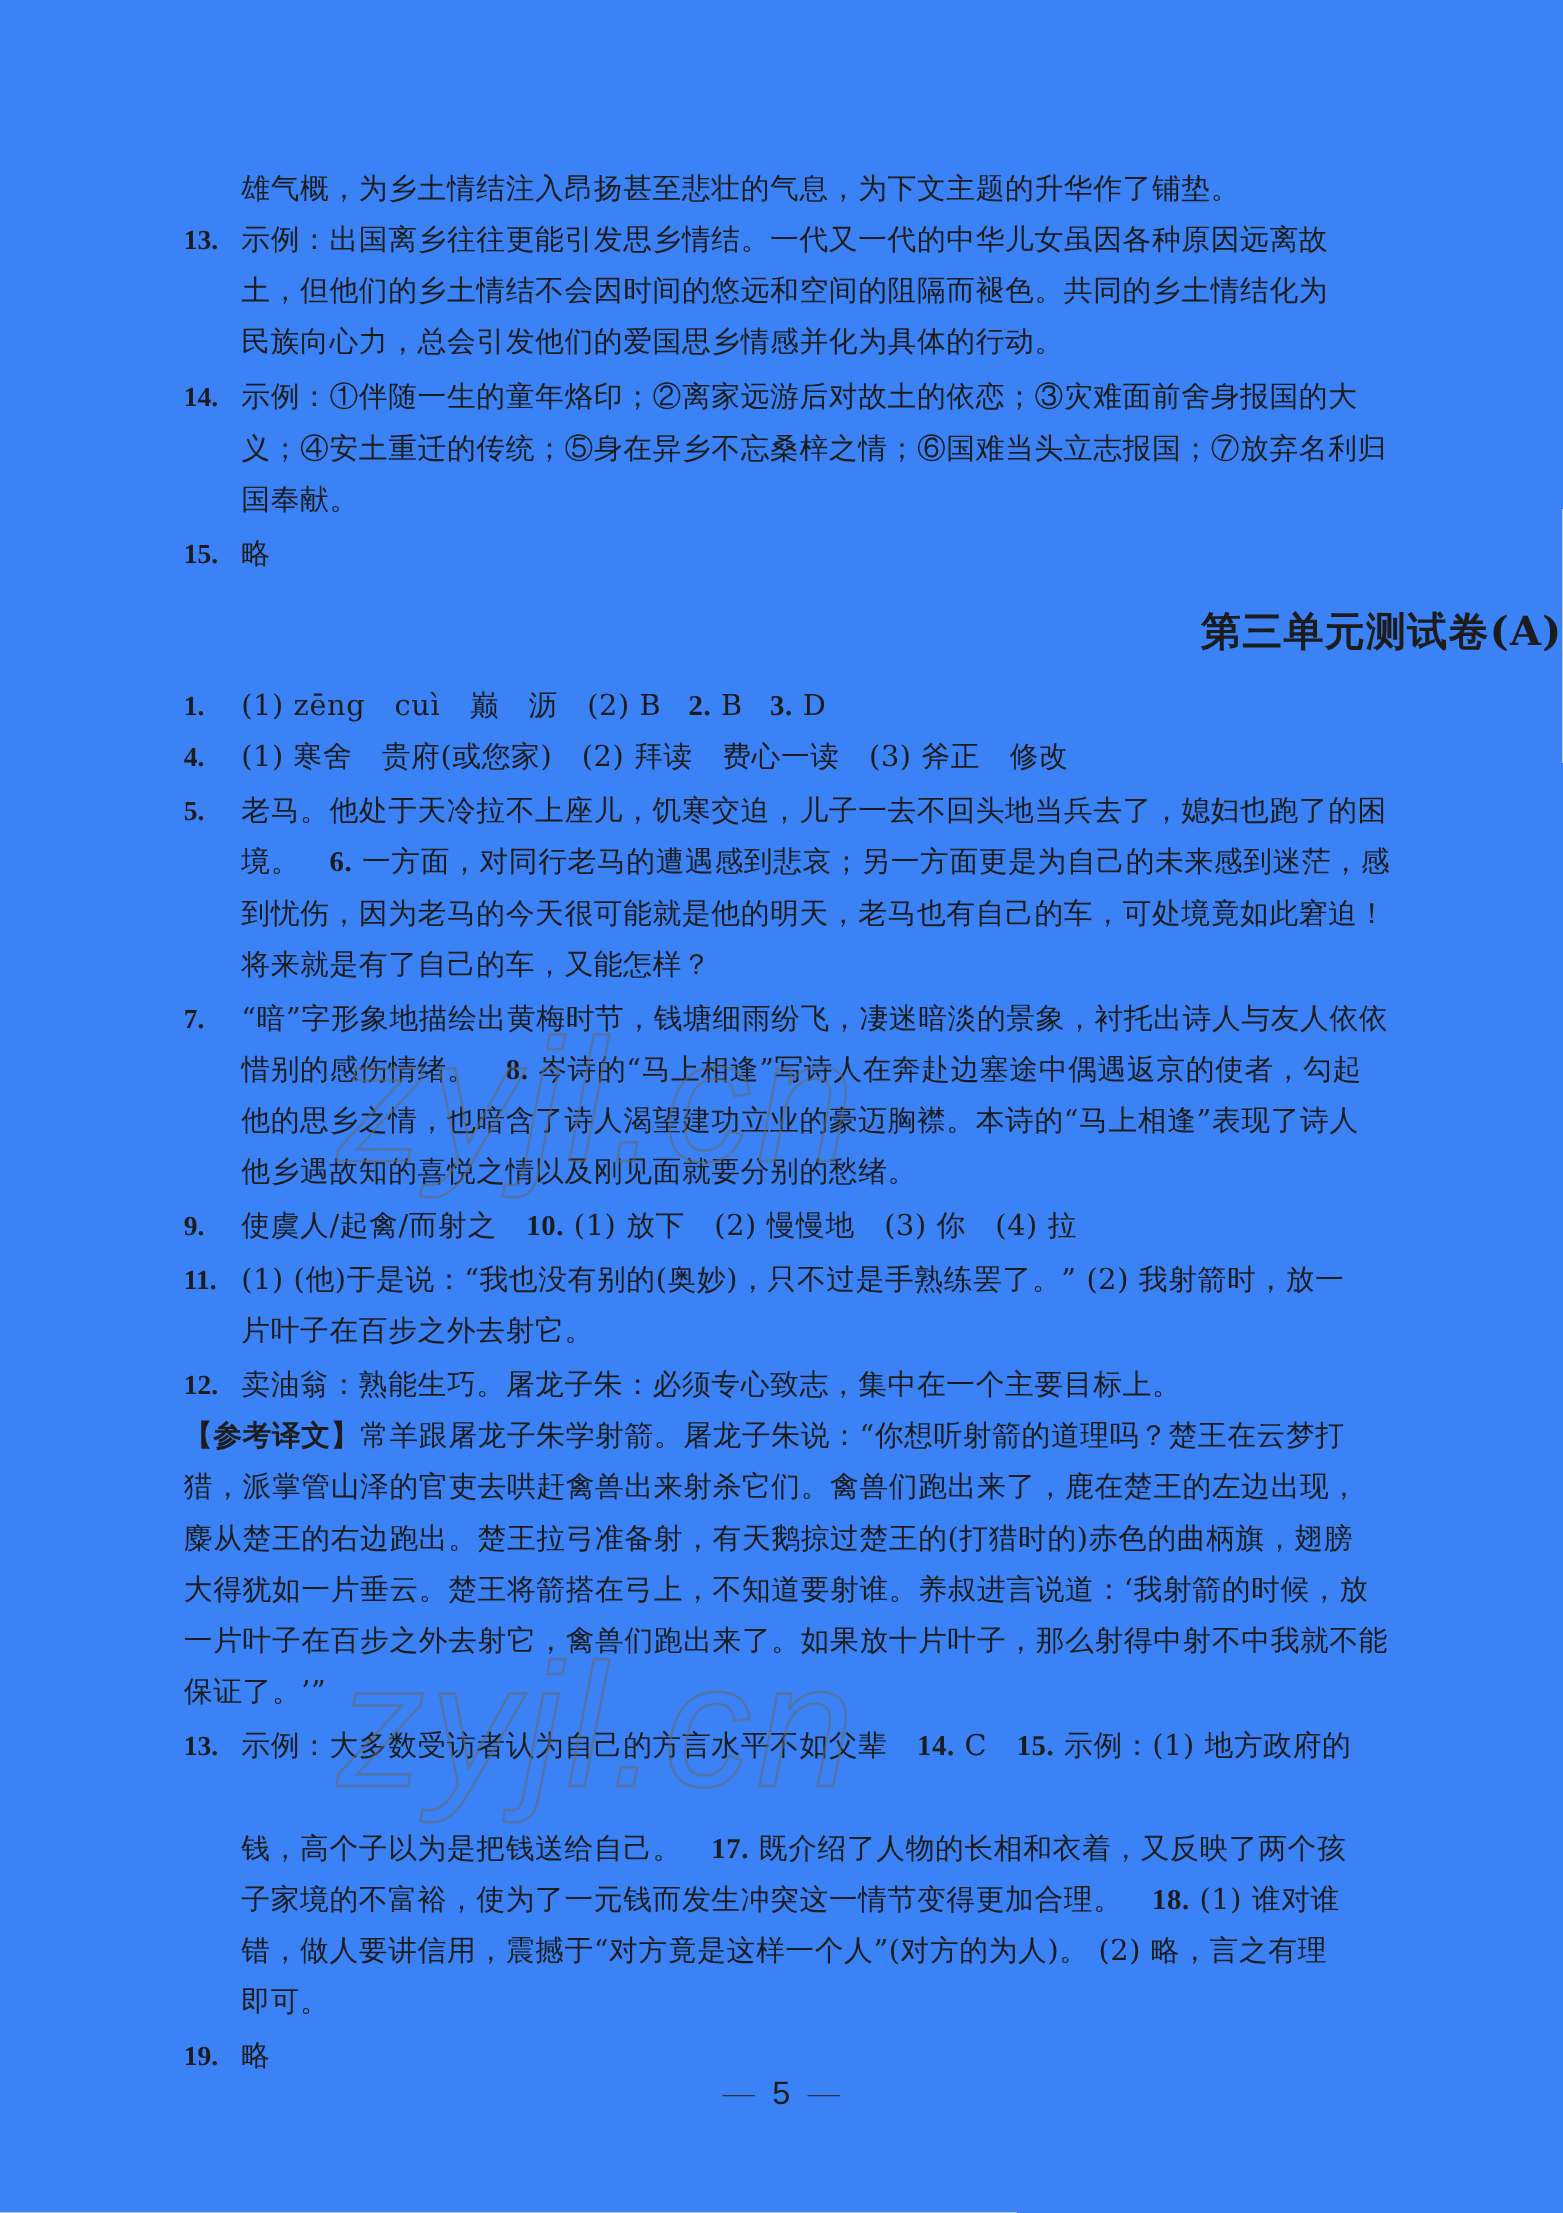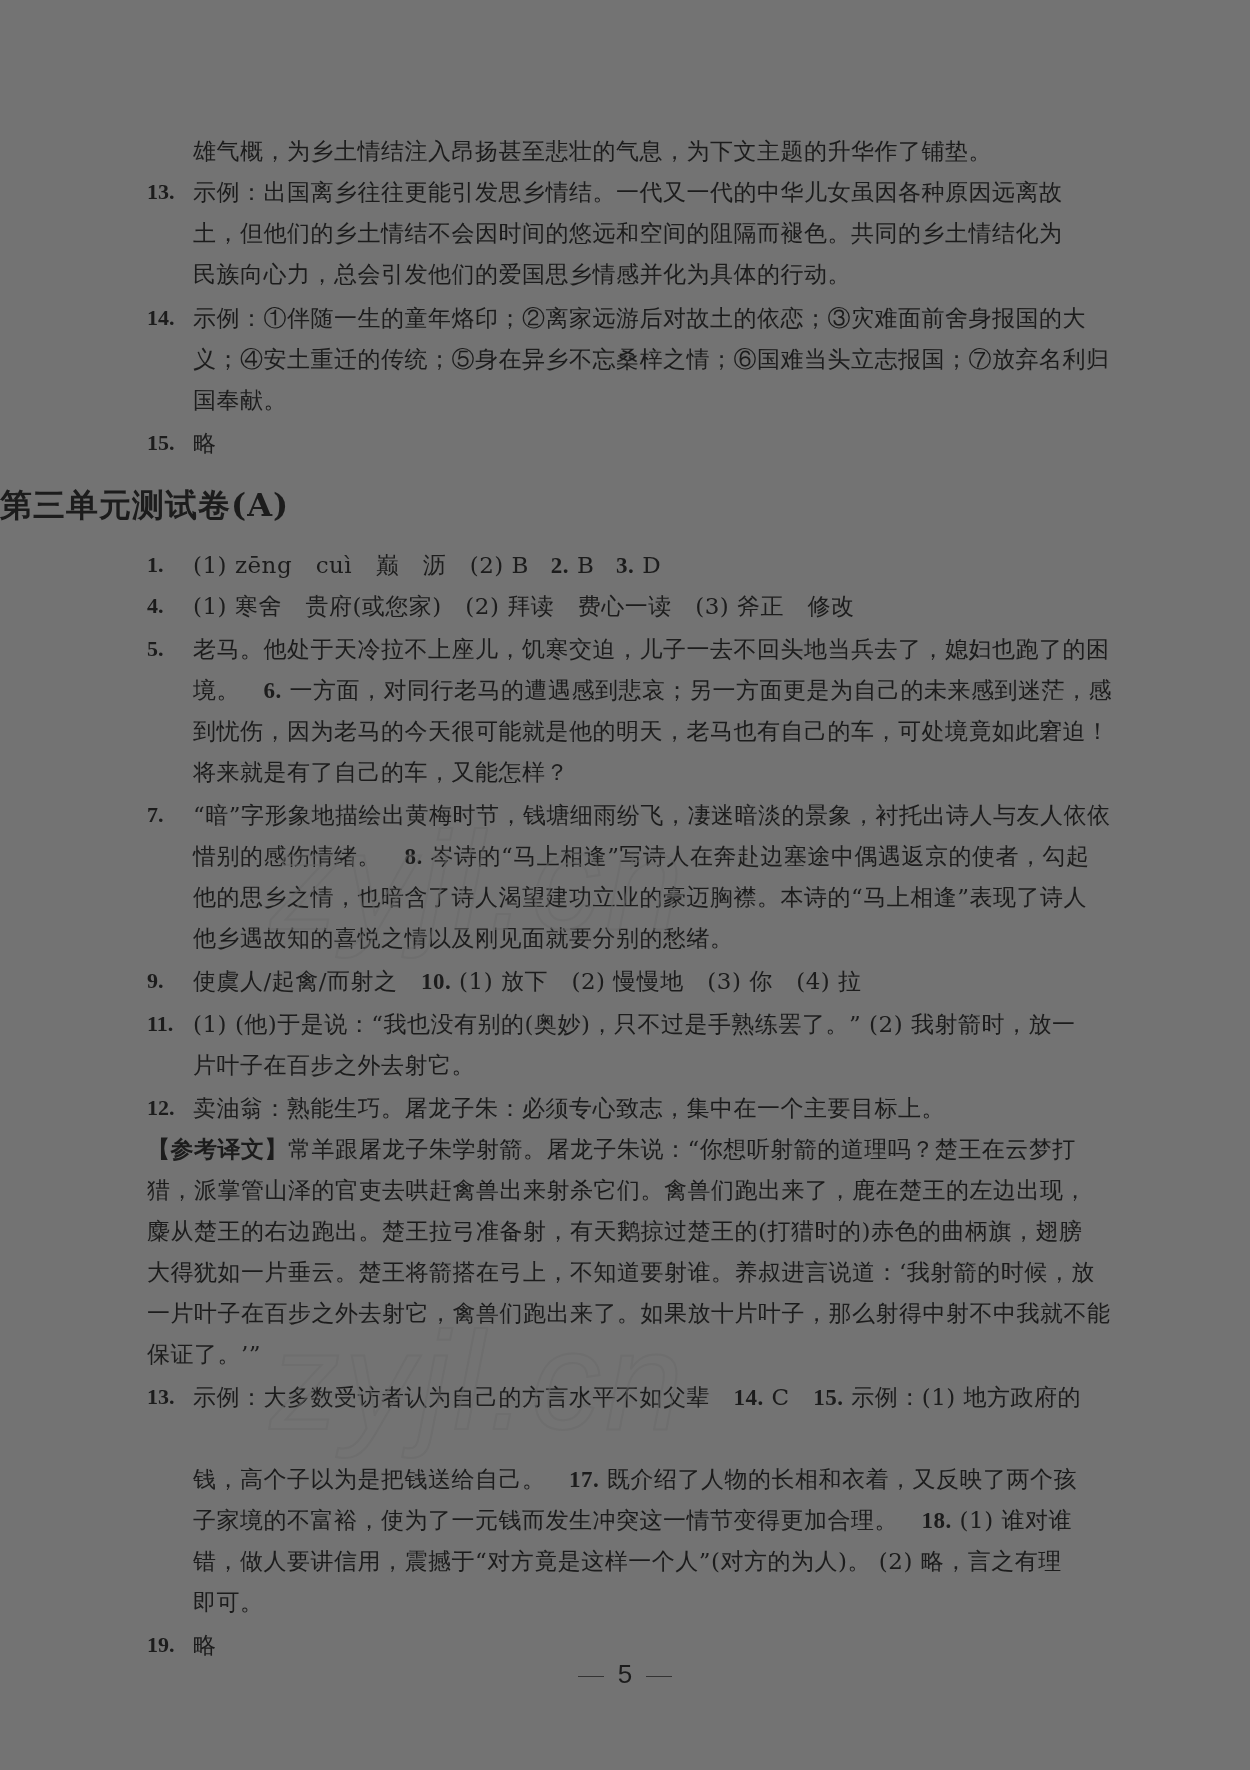--- a/index.html
+++ b/index.html
@@ -1,24 +1,24 @@
 <!DOCTYPE html>
 <html><head>
 <meta charset="utf-8">
 <style>
   html, body { margin: 0; padding: 0; background: #fdfdfd; }
   body { width: 1250px; height: 1770px; position: relative; overflow: hidden;
          font-family: "DejaVu Serif", "Liberation Serif", serif; color: #1c1c1c; }
-  .page { position: absolute; left: 0; top: 0; width: 1250px; height: 1770px; background: #737373; }
+  .page { position: absolute; left: 0; top: 0; width: 1250px; height: 1770px; background: #3b82f6; }
   .line { position: absolute; left: 193px; font-size: 23px; line-height: 30px; white-space: nowrap;
           letter-spacing: 0.5px; }
   .num { position: absolute; left: 147px; font-size: 22px; line-height: 30px; font-weight: bold;
          font-family: "Liberation Serif", "DejaVu Serif", serif; }
   .inum { font-weight: bold; font-family: "Liberation Serif", "DejaVu Serif", serif; }
-  .title { position: absolute; left: 0; width: 1250px; text-align: left; top: 484px;
+  .title { position: absolute; left: 0; width: 1250px; text-align: right; top: 484px;
            font-size: 32px; font-weight: bold; letter-spacing: 1px; }
   .note-label { font-weight: bold; }
   .kaiti { font-family: "DejaVu Serif", serif; text-align: right; }
   .footer { position: absolute; top: 1659px; left: 0; width: 1250px; text-align: center;
             font-family: "Liberation Sans", sans-serif; font-size: 26px; }
   .footer .dash { display: inline-block; width: 26px; border-top: 1.5px solid #333; vertical-align: middle; margin: 0 14px; }
   .watermark { position: absolute; font-family: "Liberation Sans", sans-serif; font-size: 140px;
                font-style: italic; color: transparent; -webkit-text-stroke: 2px #6a6a6a; opacity: 0.55;
                letter-spacing: 4px; pointer-events: none; }
 </style>

